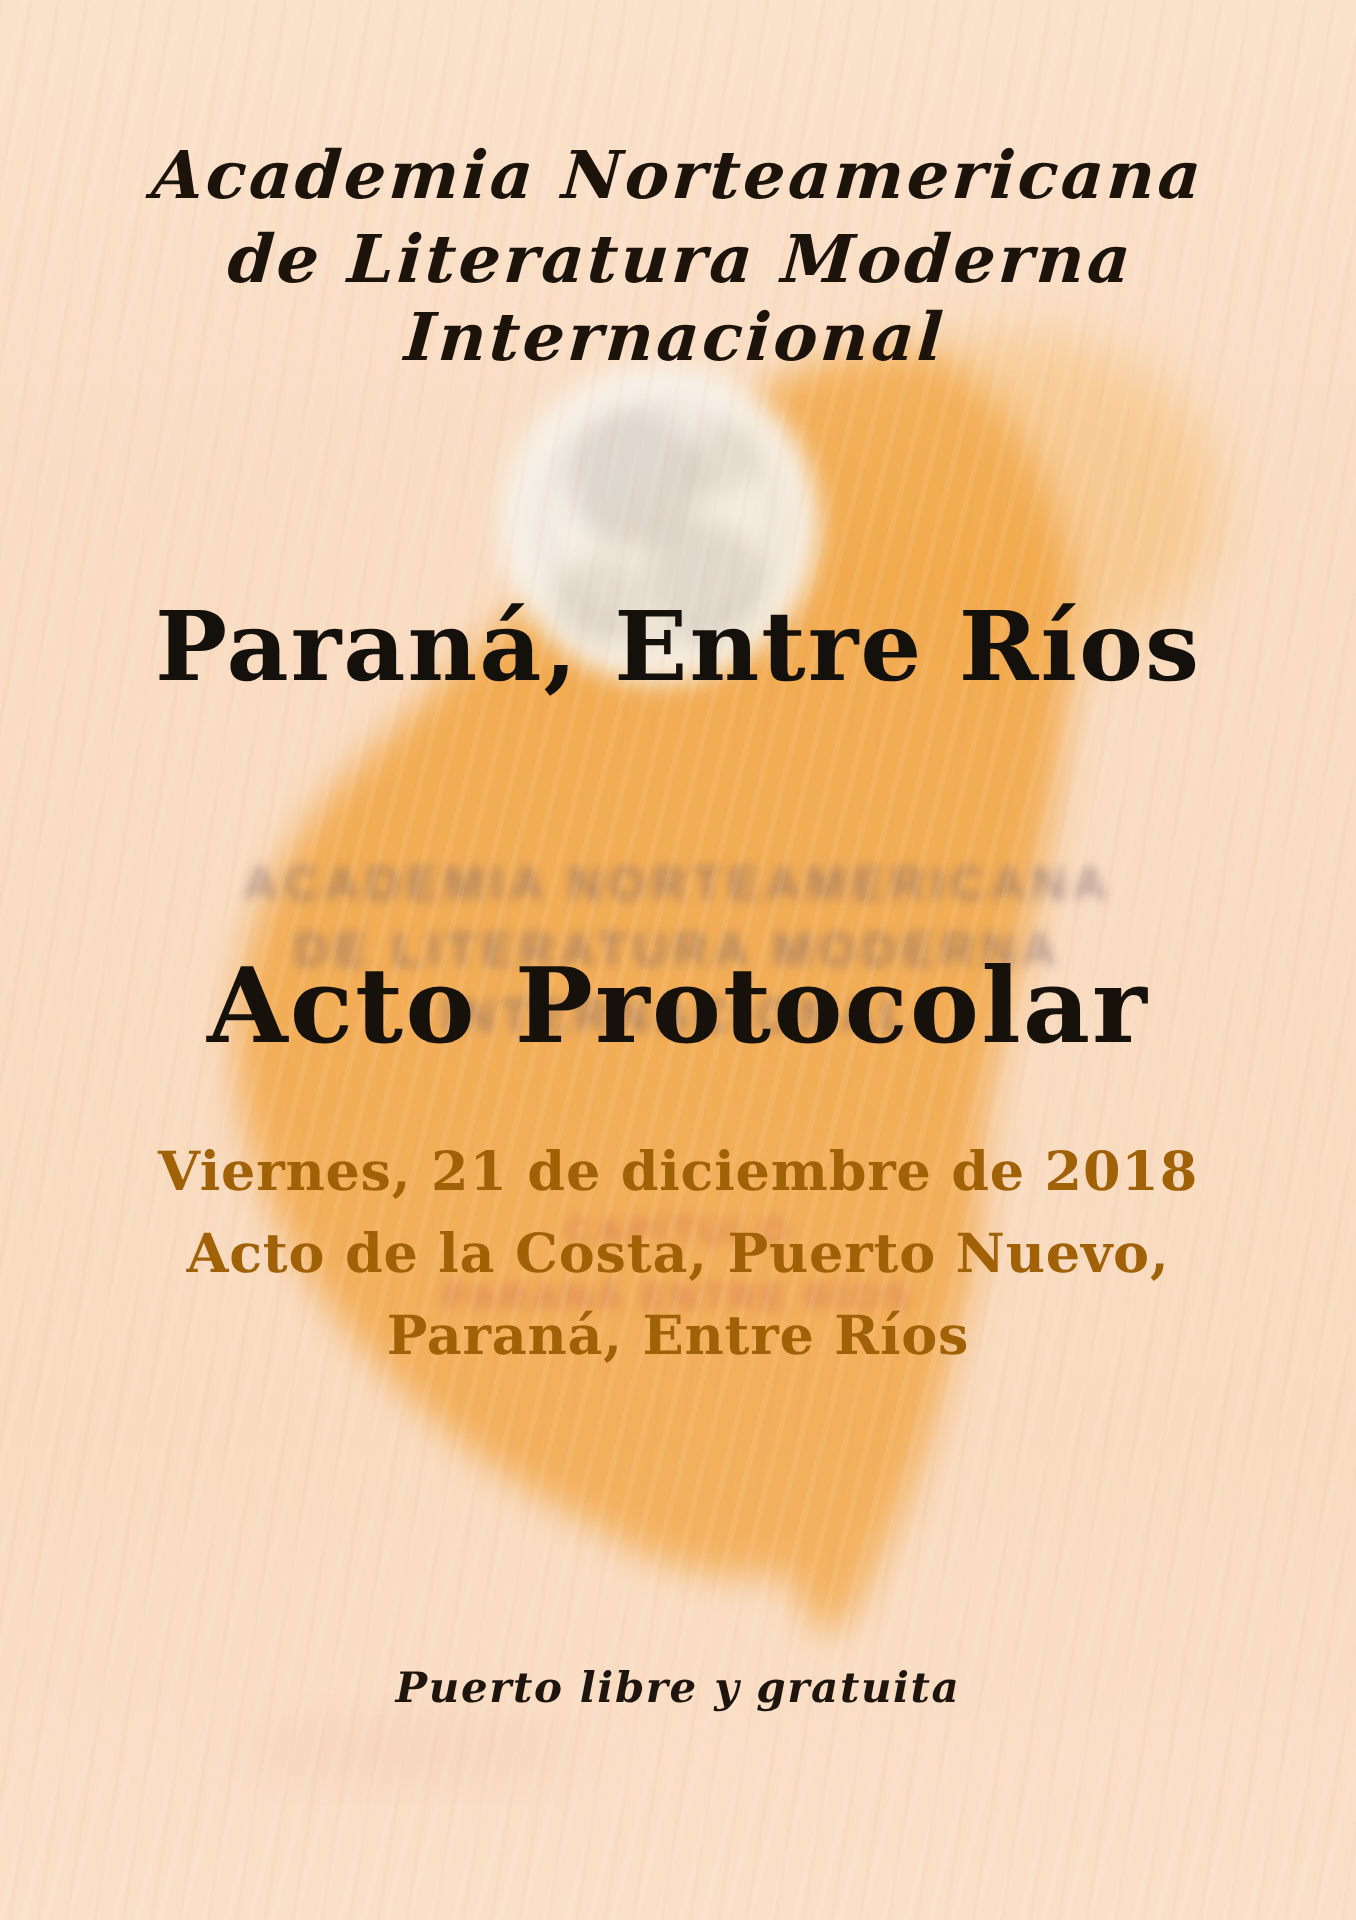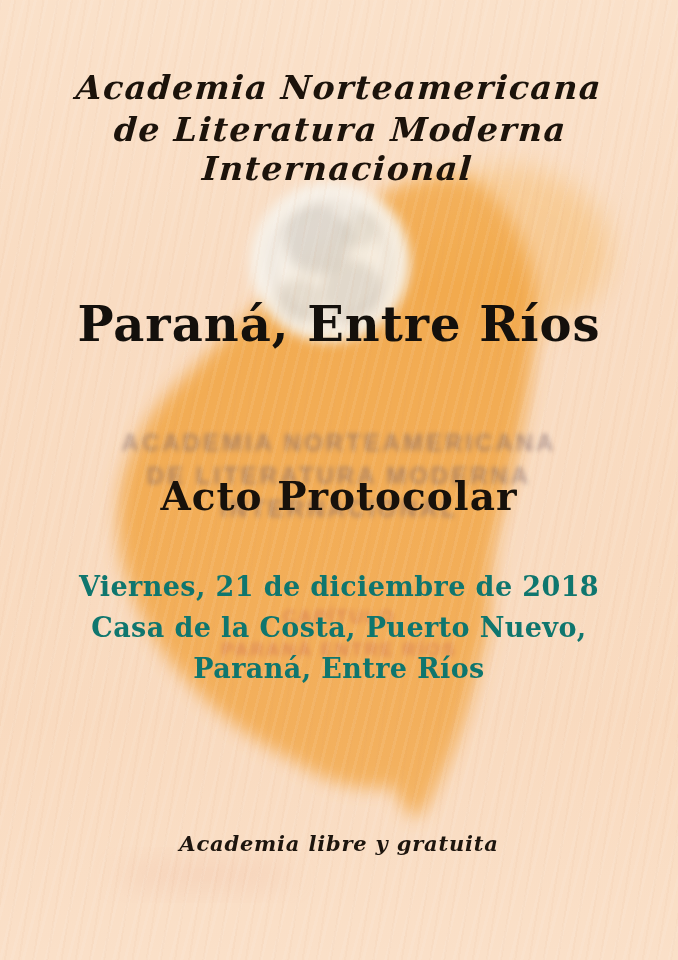--- a/index.html
+++ b/index.html
@@ -63,31 +63,31 @@
   .chapter-title {
     top: 296px;
     font-size: 48px;
     font-weight: 700;
     color: #14100c;
     z-index: 6;
     letter-spacing: 1px;
   }
   .event-title {
     top: 473px;
-    font-size: 39px;
+    font-size: 52px;
     font-weight: 700;
     color: #17110b;
     z-index: 6;
     letter-spacing: 1px;
   }
   .details {
     top: 566px;
     font-size: 27px;
     font-weight: 700;
-    color: #0f766e;
+    color: #a16207;
     line-height: 41px;
     z-index: 6;
     letter-spacing: 0.4px;
   }
   .footer-note {
     top: 831px;
     font-size: 21px;
     font-weight: 700;
     font-style: italic;
     color: #1d150e;
@@ -182,20 +182,20 @@
   <div class="layer script-line script-1">Academia Norteamericana</div>
   <div class="layer script-line script-2">de Literatura Moderna Internacional</div>
 
 
   <div class="layer chapter-title">Paraná, Entre Ríos</div>
 
   <div class="layer event-title">Acto Protocolar</div>
 
   <div class="layer details">
     <div>Viernes, 21 de diciembre de 2018</div>
-    <div>Casa de la Costa, Puerto Nuevo,</div>
+    <div>Acto de la Costa, Puerto Nuevo,</div>
     <div>Paraná, Entre Ríos</div>
   </div>
 
-  <div class="layer footer-note">Academia libre y gratuita</div>
+  <div class="layer footer-note">Puerto libre y gratuita</div>
 
   <div class="texture"></div>
 </div>
 
 </body></html>

